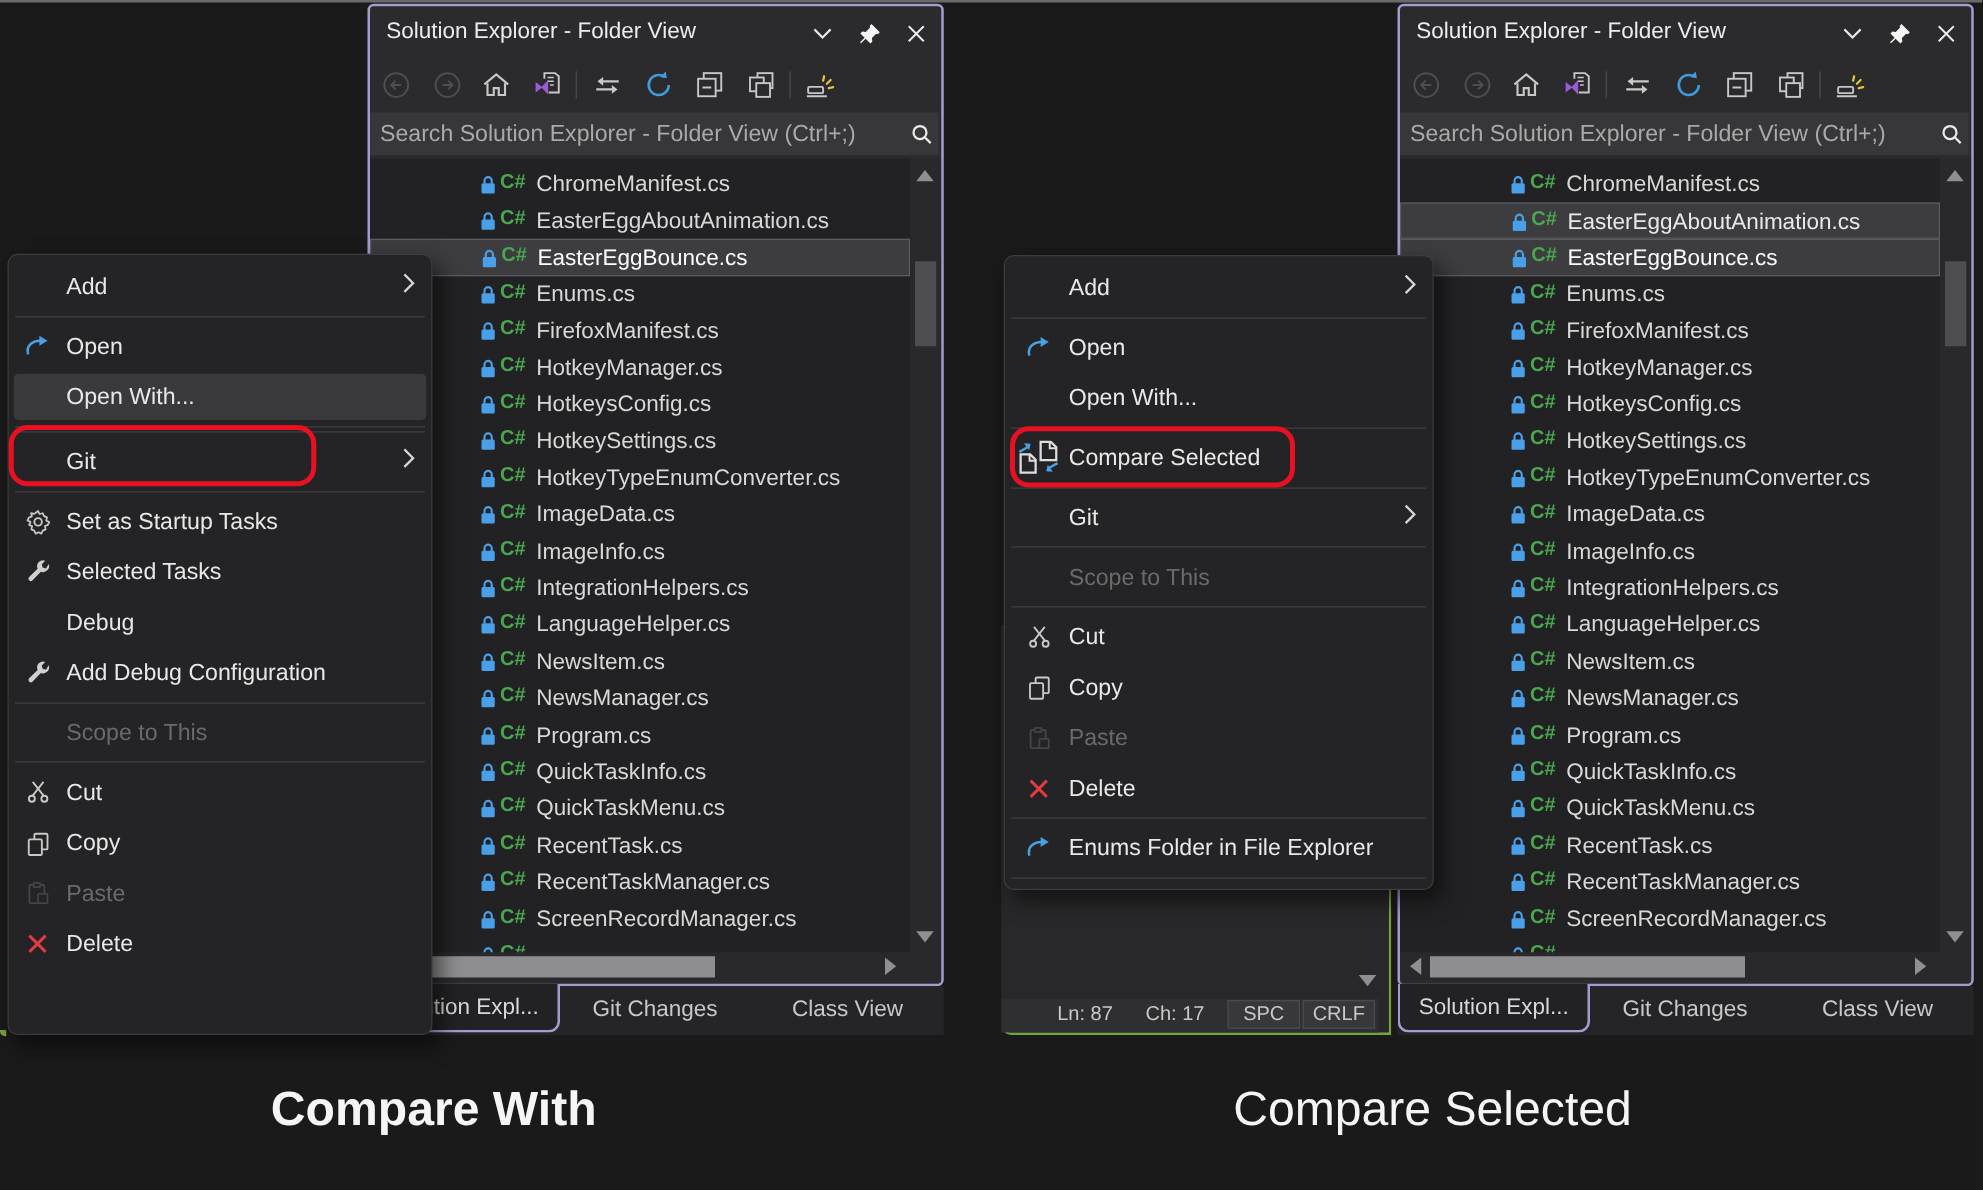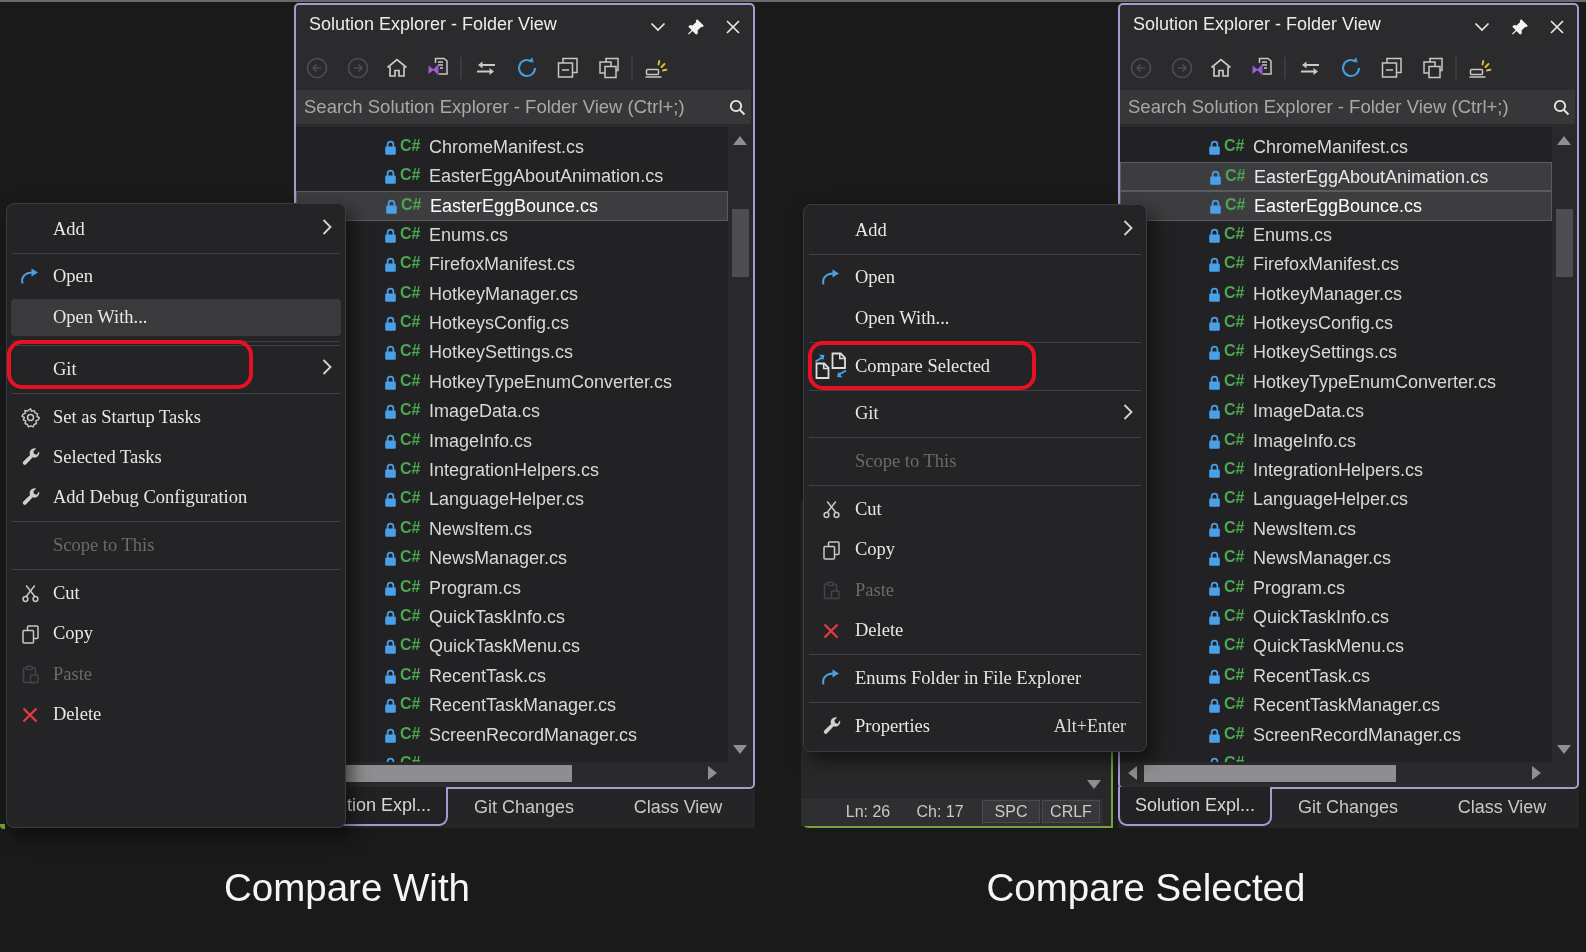--- a/index.html
+++ b/index.html
@@ -61,38 +61,38 @@
   .stat-txt{position:absolute;font-size:16px;color:#c9c9c9;white-space:nowrap;transform:translateX(-50%);top:4px;}
   .stat-box{position:absolute;top:1px;height:23px;box-sizing:border-box;background:#38383b;border:1px solid #4b4b4f;
             display:flex;align-items:center;justify-content:center;font-size:16px;color:#c9c9c9;}
   #editor-scroll-arrow{position:absolute;right:10px;bottom:37px;}
 
   
   .menu{position:absolute;box-sizing:border-box;background:#242426;border:1px solid #3b3b40;border-radius:8px;
         padding:5px 0;z-index:20;box-shadow:6px 8px 18px rgba(0,0,0,.55);}
   #menu-left{left:6px;top:203px;width:340px;height:625px;}
   #menu-right{left:803px;top:204px;width:344px;}
-  .mitem{position:relative;height:40.4px;display:flex;align-items:center;font-family:Liberation Serif, serif;}
+  .mitem{position:relative;height:40.4px;display:flex;align-items:center;}
   .mitem .micon{position:absolute;left:0;width:46px;height:100%;display:flex;align-items:center;justify-content:center;}
   .mitem .mlabel{position:absolute;left:46px;font-size:18.5px;color:#e8e8e8;white-space:nowrap;}
   #menu-right .mitem .mlabel{left:51px;}
   #menu-right .mitem .micon{left:4px;}
   .mitem.disabled .mlabel{color:#6a6a6a;}
   .mitem .msub{position:absolute;right:13px;top:50%;transform:translateY(-50%);}
   .mitem .mshort{position:absolute;right:20px;font-size:18px;color:#dcdcdc;}
   .mitem.hover::before{content:'';position:absolute;inset:2px 4px;background:#3a3a3d;border-radius:4px;}
   .mitem>*{position:relative;}
   .msep{height:1px;background:#3f3f44;margin:3.2px 5px;}
 
   
   .annotation{position:absolute;border:4px solid #e81123;border-radius:15px;z-index:30;box-sizing:border-box;}
   #annotation-compare-with{left:7px;top:340px;width:246px;height:49px;}
   #annotation-compare-selected{left:808px;top:341px;width:228px;height:49px;}
   .caption{position:absolute;top:866px;font-size:38.5px;color:#f5f5f5;white-space:nowrap;transform:translateX(-50%);z-index:5;}
-  #caption-left{left:347px;}
+  #caption-left{left:347px;font-weight:bold;}
   #caption-right{left:1146px;}
 </style>
 </head>
 <body>
 
 <div id="stage">
   <div id="top-divider"></div>
 
   <section class="panel panel-left">
       <div class="chrome">
@@ -730,21 +730,21 @@
         </div>
         <div class="plain-tab" style="left: 384px;">
           <span class="tab-label">Class View</span>
         </div>
       </div>
     </section>
 
   <div id="editor-fragment">
     <div id="editor-scroll-arrow" class="arr arr-down"></div>
     <div id="editor-status">
-      <span class="stat-txt" style="left:67px">Ln: 26</span>
+      <span class="stat-txt" style="left:67px">Ln: 87</span>
       <span class="stat-txt" style="left:139px">Ch: 17</span>
       <span class="stat-box" style="left:181px;width:58px">SPC</span>
       <span class="stat-box" style="left:241px;width:58px">CRLF</span>
     </div>
   </div>
 
   <div id="editor-fragment-left" style="position:absolute;left:0;top:823.5px;width:4.5px;height:5px;background:#75a43c;border-radius:0 0 0 4px;z-index:12;"></div>
 
   <nav class="menu" id="menu-left">
       <div class="mitem">
@@ -784,20 +784,23 @@
         </span>
         <span class="mlabel">Set as Startup Tasks</span>
       </div>
       <div class="mitem">
         <span class="micon">
           <svg width="21" height="21" viewBox="0 0 21 21">
             <path d="M19 4.2a4.8 4.8 0 0 1-6.3 6.1l-6.6 6.9a1.9 1.9 0 0 1-2.8-2.6l6.8-6.7A4.8 4.8 0 0 1 16.2 1.5l-2.8 2.8.7 2.7 2.7.7z" fill="#cfcfcf"></path>
           </svg>
         </span>
         <span class="mlabel">Selected Tasks</span>
+      </div>
+      <div class="mitem">
+        <span class="mlabel">Debug</span>
       </div>
       <div class="mitem">
         <span class="micon">
           <svg width="21" height="21" viewBox="0 0 21 21">
             <path d="M19 4.2a4.8 4.8 0 0 1-6.3 6.1l-6.6 6.9a1.9 1.9 0 0 1-2.8-2.6l6.8-6.7A4.8 4.8 0 0 1 16.2 1.5l-2.8 2.8.7 2.7 2.7.7z" fill="#cfcfcf"></path>
           </svg>
         </span>
         <span class="mlabel">Add Debug Configuration</span>
       </div>
       <div class="msep"></div>
@@ -932,29 +935,20 @@
       <div class="mitem">
         <span class="micon">
           <svg width="22" height="22" viewBox="0 0 22 22" fill="none">
             <path d="M3.5 17.5c-1.8-6.5 3-11 10-11" stroke="#4aa0e0" stroke-width="2"></path>
             <path d="M12.5 2.5 19 6.5l-6.5 4z" fill="#4aa0e0"></path>
           </svg>
         </span>
         <span class="mlabel">Enums Folder in File Explorer</span>
       </div>
       <div class="msep"></div>
-      <div class="mitem">
-        <span class="micon">
-          <svg width="21" height="21" viewBox="0 0 21 21">
-            <path d="M19 4.2a4.8 4.8 0 0 1-6.3 6.1l-6.6 6.9a1.9 1.9 0 0 1-2.8-2.6l6.8-6.7A4.8 4.8 0 0 1 16.2 1.5l-2.8 2.8.7 2.7 2.7.7z" fill="#cfcfcf"></path>
-          </svg>
-        </span>
-        <span class="mlabel">Properties</span>
-        <span class="mshort">Alt+Enter</span>
-      </div>
     </nav>
 
   <div class="annotation" id="annotation-compare-with"></div>
   <div class="annotation" id="annotation-compare-selected"></div>
 
   <div class="caption" id="caption-left">Compare With</div>
   <div class="caption" id="caption-right">Compare Selected</div>
 </div>
 
 </body></html>

